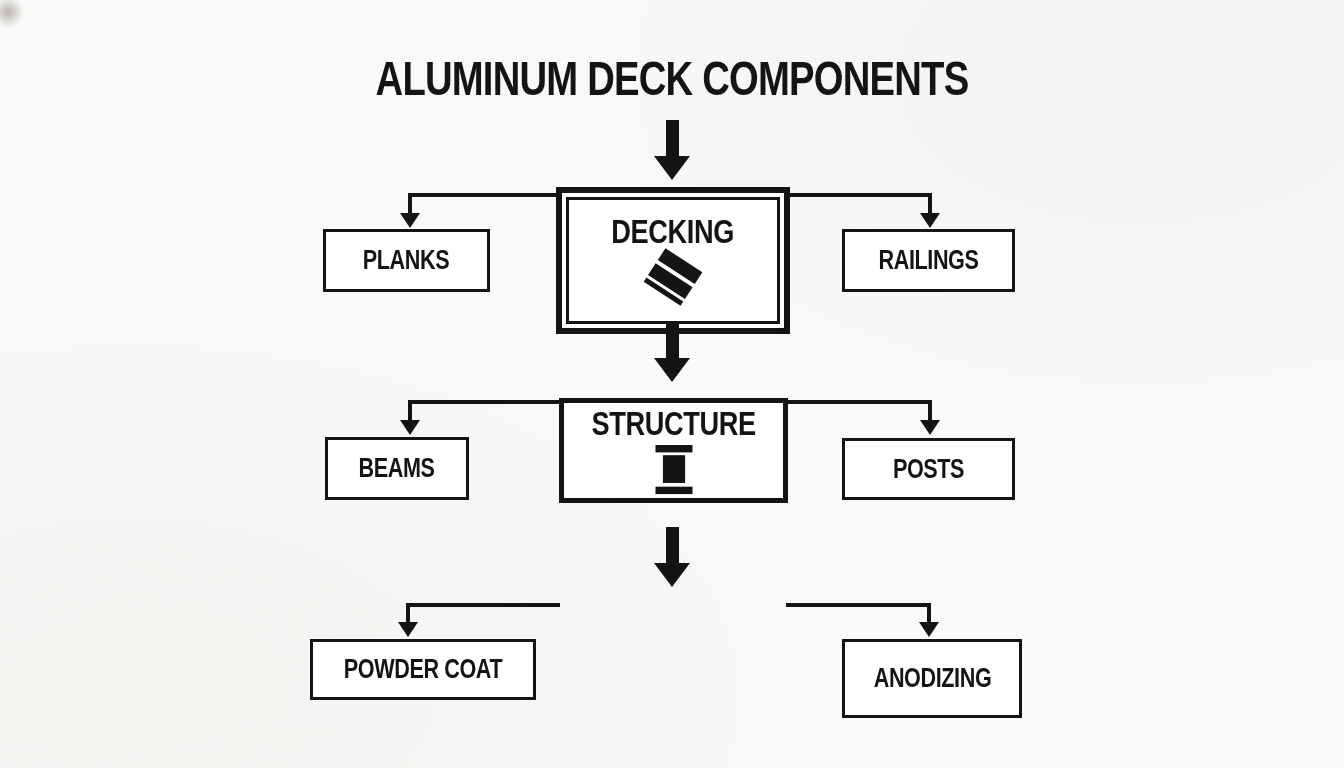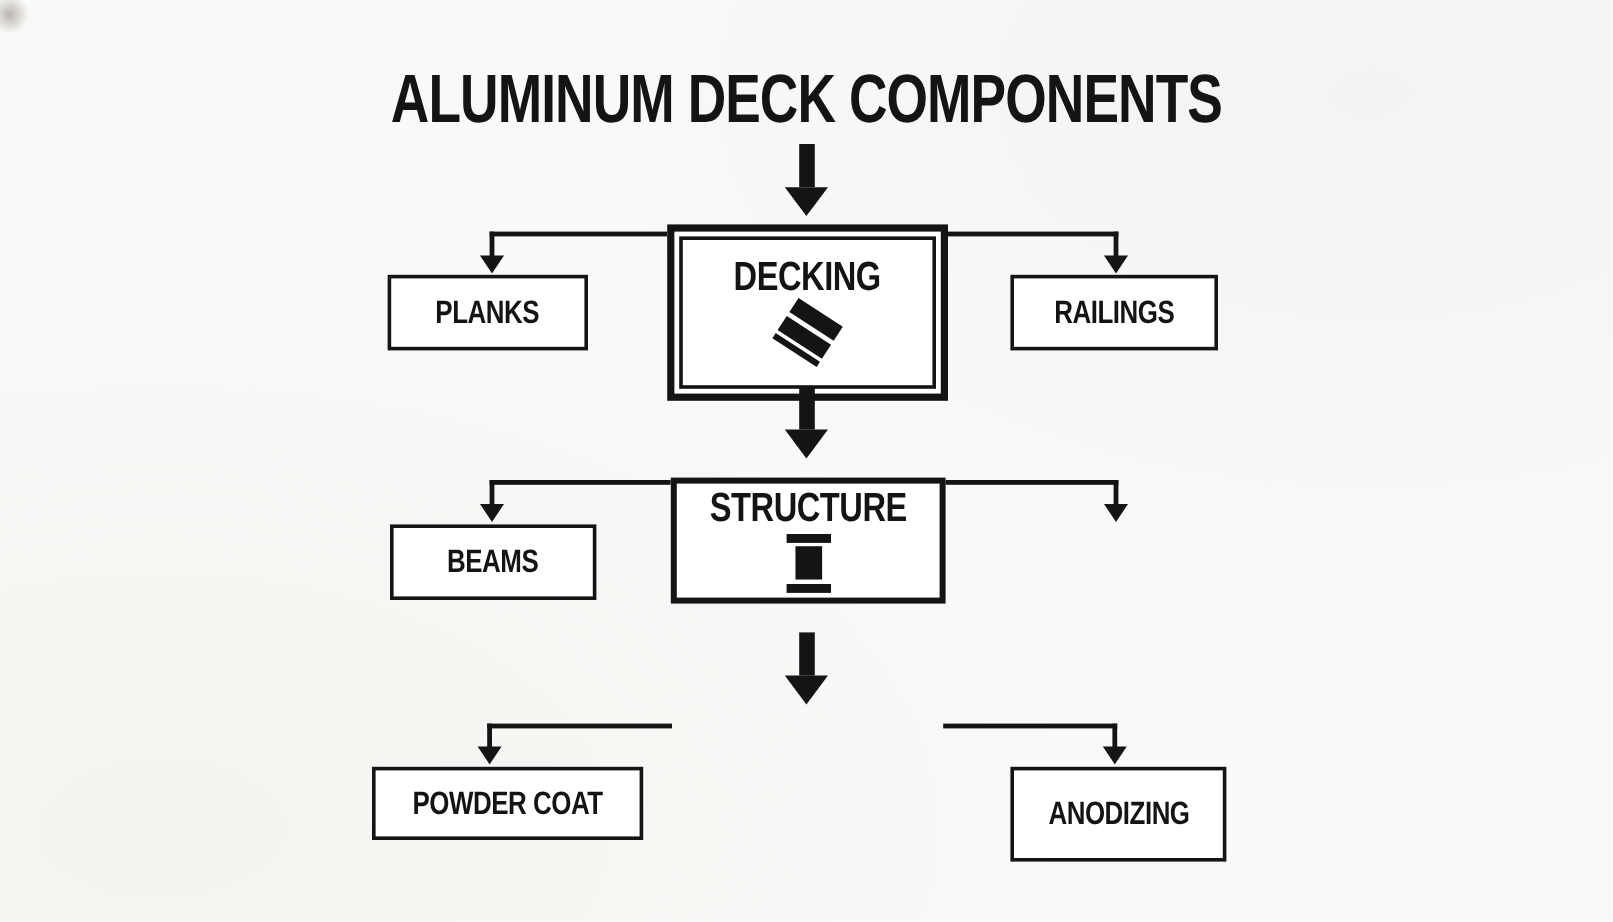--- a/index.html
+++ b/index.html
@@ -13,21 +13,21 @@
     position:relative;width:1344px;height:768px;overflow:hidden;
     background:
       radial-gradient(circle at 8px 12px, rgba(110,100,92,.45), rgba(110,100,92,0) 16px),
       radial-gradient(ellipse at 85% 10%, rgba(190,195,205,.10), rgba(190,195,205,0) 40%),
       radial-gradient(ellipse at 10% 90%, rgba(190,190,185,.10), rgba(190,190,185,0) 45%),
       var(--paper);
   }
   .cond{display:inline-block;transform:scaleX(.80);transform-origin:center;white-space:nowrap;}
   .title{
     position:absolute;left:0;right:0;top:50px;text-align:center;
-    font-size:57px;font-weight:bold;color:var(--ink);letter-spacing:-1px;
+    font-size:49px;font-weight:bold;color:var(--ink);letter-spacing:-1px;
   }
   .title .cond{transform:scaleX(.78);}
   
   .big-arrow{position:absolute;display:flex;flex-direction:column;align-items:center;width:36px;}
   .big-arrow .shaft{width:13px;height:36px;background:var(--ink);}
   .big-arrow .head{width:0;height:0;border-left:18px solid transparent;border-right:18px solid transparent;border-top:24px solid var(--ink);}
   
   .hline{position:absolute;height:4px;background:var(--ink);}
   .vline{position:absolute;width:4px;background:var(--ink);}
   .ahead{position:absolute;width:0;height:0;border-left:10px solid transparent;border-right:10px solid transparent;border-top:15px solid var(--ink);}
@@ -95,35 +95,38 @@
   </div>
 
   <div class="hline" style="left:408px;top:400px;width:151px;"></div>
   <div class="vline" style="left:408px;top:400px;height:21px;"></div>
   <div class="ahead" style="left:400px;top:420px;"></div>
 
   <div class="hline" style="left:786px;top:400px;width:146px;"></div>
   <div class="vline" style="left:928px;top:400px;height:21px;"></div>
   <div class="ahead" style="left:920px;top:420px;"></div>
 
-  <div class="side-box" style="left:325px;top:437px;width:172px;height:63px;">
+  <div class="side-box" style="left:325px;top:437px;width:144px;height:63px;">
     <span class="label cond">BEAMS</span>
   </div>
 
   <div class="main-box" style="left:559px;top:398px;width:229px;height:105px;">
     <span class="label cond">STRUCTURE</span>
     <span class="icon">
       <svg width="42" height="50" viewBox="0 0 44 54">
         <rect class="ink" x="2" y="0" width="40" height="8"></rect>
         <rect class="ink" x="10" y="11" width="24" height="30"></rect>
         <rect class="ink" x="2" y="45" width="40" height="8"></rect>
       </svg>
     </span>
   </div>
 
+  <div class="side-box" style="left:842px;top:438px;width:173px;height:62px;">
+    <span class="label cond">POSTS</span>
+  </div>
 
   <div class="big-arrow" style="left:654px;top:527px;">
     <div class="shaft"></div>
     <div class="head"></div>
   </div>
 
   <div class="hline" style="left:406px;top:603px;width:154px;"></div>
   <div class="vline" style="left:406px;top:603px;height:20px;"></div>
   <div class="ahead" style="left:398px;top:622px;"></div>
 

